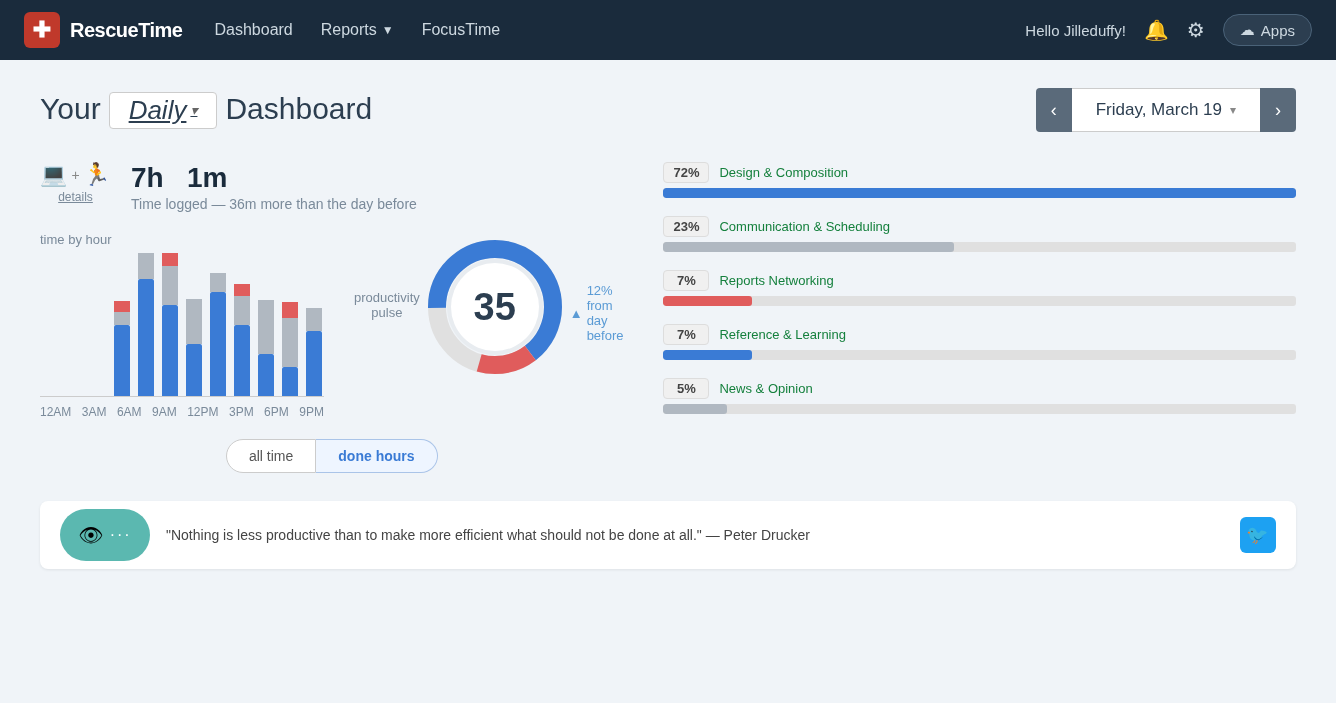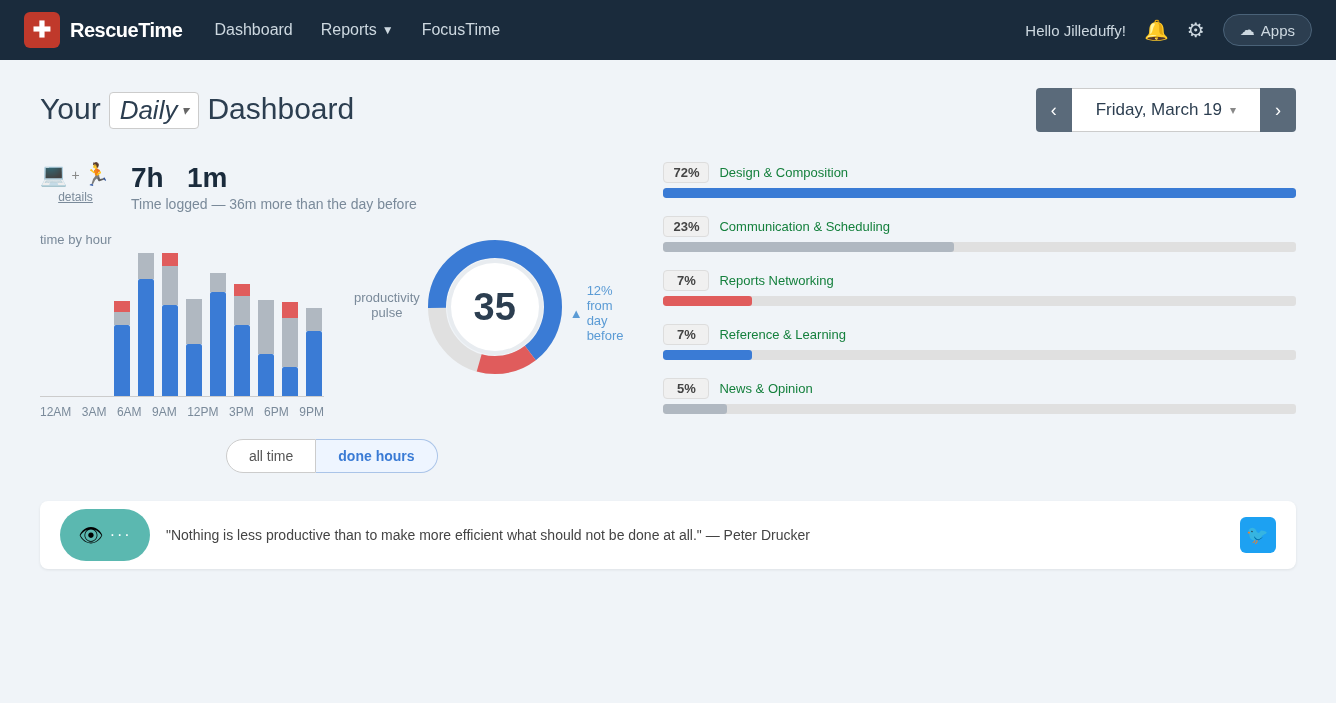--- a/index.html
+++ b/index.html
@@ -83,26 +83,26 @@
     .page-title {
       font-size: 30px;
       color: #2c3e50;
       font-weight: 300;
       display: flex; align-items: flex-start; gap: 8px;
     }
     .daily-badge {
       background: white;
       border: 1.5px solid #ccc;
       border-radius: 4px;
-      padding: 2px 10px;
+      padding: 2px 19px;
       font-size: 26px;
       font-style: italic;
       color: #2c3e50;
       font-weight: 400;
-      display: flex; align-items: center; gap: 4px;
+      display: flex; align-items: center; gap: 4px; text-decoration: underline;
     }
     .daily-caret { font-size: 14px; color: #666; }
     .date-nav {
       display: flex;
       align-items: center;
       gap: 0;
     }
     .date-nav-btn {
       background: #5a6a7a;
       border: none;

